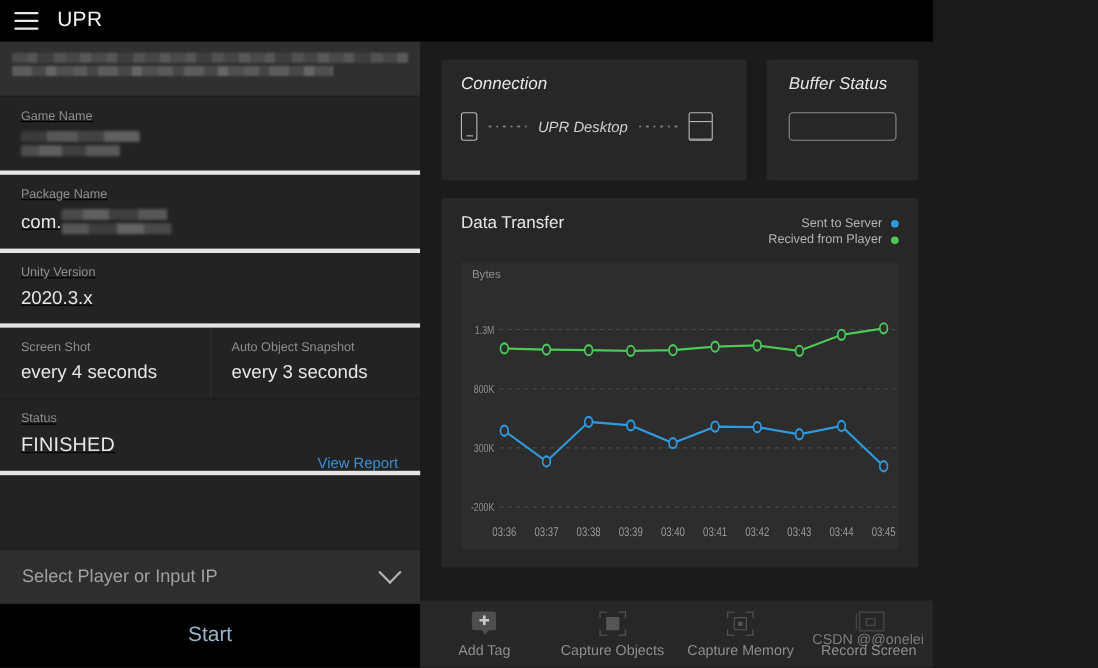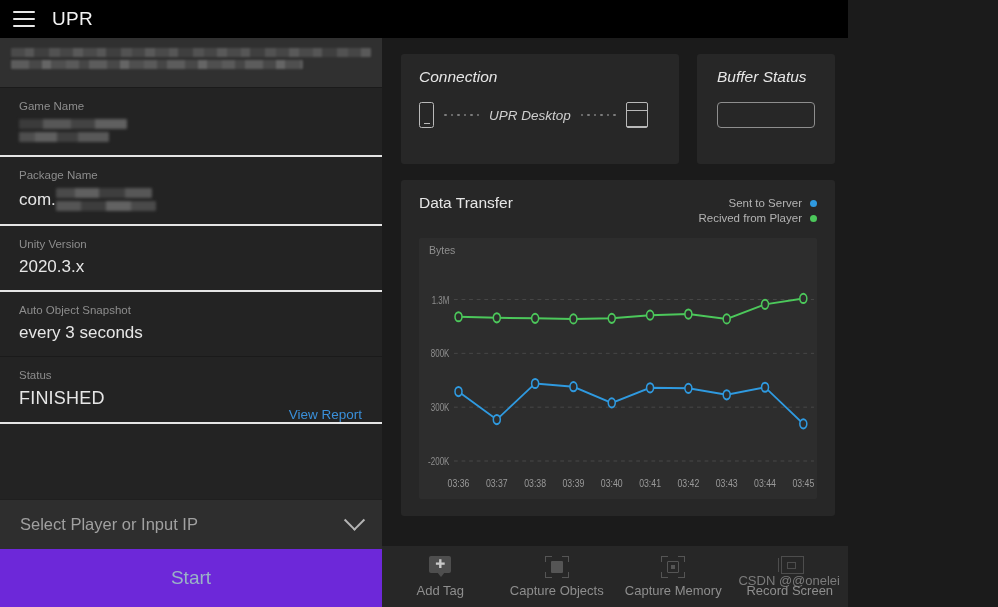--- a/index.html
+++ b/index.html
@@ -33,21 +33,21 @@
                #4a4a4a 0px,#4a4a4a 14px,#565656 14px,#565656 23px,
                #3f3f3f 23px,#3f3f3f 38px,#525252 38px,#525252 49px,
                #464646 49px,#464646 62px,#595959 62px,#595959 72px);
              filter:blur(1.1px); }
   .blurbar.b2 { background:repeating-linear-gradient(90deg,
                #5c5c5c 0px,#5c5c5c 18px,#484848 18px,#484848 31px,
                #656565 31px,#656565 40px,#4f4f4f 40px,#4f4f4f 55px,
                #5a5a5a 55px,#5a5a5a 68px,#464646 68px,#464646 78px);
              width:292px; }
 
-  .field { padding:12px 19px 13px 19px; border-bottom:2px solid #e5e5e5; background:#232323; }
+  .field { padding:12px 19px 13px 19px; border-bottom:4px solid #e5e5e5; background:#232323;text-decoration:underline; }
   .field-label { color:#8d8d8d; font-size:11.5px; margin-bottom:7px; }
   .field-value { color:#e6e6e6; font-size:17px; }
 
   .blur-val { display:inline-block; vertical-align:middle; }
   .blur-val i { display:block; height:10px; border-radius:1px; filter:blur(1.4px); }
   .gn1 { width:108px; background:linear-gradient(90deg,#3b3b3b 0 22%,#575757 22% 48%,#434343 48% 70%,#606060 70% 100%); margin-bottom:3px;}
   .gn2 { width:90px; background:linear-gradient(90deg,#4e4e4e 0 18%,#5f5f5f 18% 42%,#3f3f3f 42% 66%,#585858 66% 100%); }
   .pkg-wrap { display:flex; align-items:center; }
   .pk1 { width:96px; background:linear-gradient(90deg,#4a4a4a 0 20%,#606060 20% 45%,#3e3e3e 45% 72%,#575757 72% 100%); margin-bottom:3px; height:11px;}
   .pk2 { width:100px; background:linear-gradient(90deg,#555 0 25%,#3d3d3d 25% 50%,#626262 50% 75%,#4a4a4a 75% 100%); height:11px;}
@@ -65,21 +65,21 @@
 
   .select-player {
     height:50px; flex:0 0 50px; background:#2e2e2e; display:flex; align-items:center;
     padding:0 20px; justify-content:space-between; cursor:pointer;
     border-top:1px solid #1f1f1f;
   }
   .select-player span.lbl { color:#a0a0a0; font-size:16.5px; }
   .chev { width:15px; height:15px; border-right:2px solid #b4b4b4; border-bottom:2px solid #b4b4b4;
           transform:rotate(45deg) translate(-3px,-3px); }
 
-  .start-btn { height:58px; flex:0 0 58px; background:#6d28d9; display:flex;
+  .start-btn { height:58px; flex:0 0 58px; background:#000000; display:flex;
                align-items:center; justify-content:center; cursor:pointer; }
   .start-btn span { color:#9ab3c6; font-size:19px; }
 
   
   .main { flex:1; background:#1b1b1b; display:flex; flex-direction:column; min-width:0; }
   .main-inner { flex:1; padding:16px 13px 0 19px; min-height:0; }
 
   .cards-row { display:flex; gap:18px;font-style:italic; }
   .card { background:#272727; border-radius:3px; }
   .card-connection { width:278px; height:110px; padding:14px 18px; }
@@ -195,20 +195,24 @@
           </span>
         </div>
       </div>
 
       <div class="field">
         <div class="field-label">Unity Version</div>
         <div class="field-value">2020.3.x</div>
       </div>
 
       <div class="row2">
+        <div class="half">
+          <div class="field-label">Screen Shot</div>
+          <div class="field-value">every 4 seconds</div>
+        </div>
         <div class="half">
           <div class="field-label">Auto Object Snapshot</div>
           <div class="field-value">every 3 seconds</div>
         </div>
       </div>
 
       <div class="field status-field">
         <div class="field-label">Status</div>
         <div class="field-value status-value">FINISHED</div>
         <div class="view-report">View Report</div>

